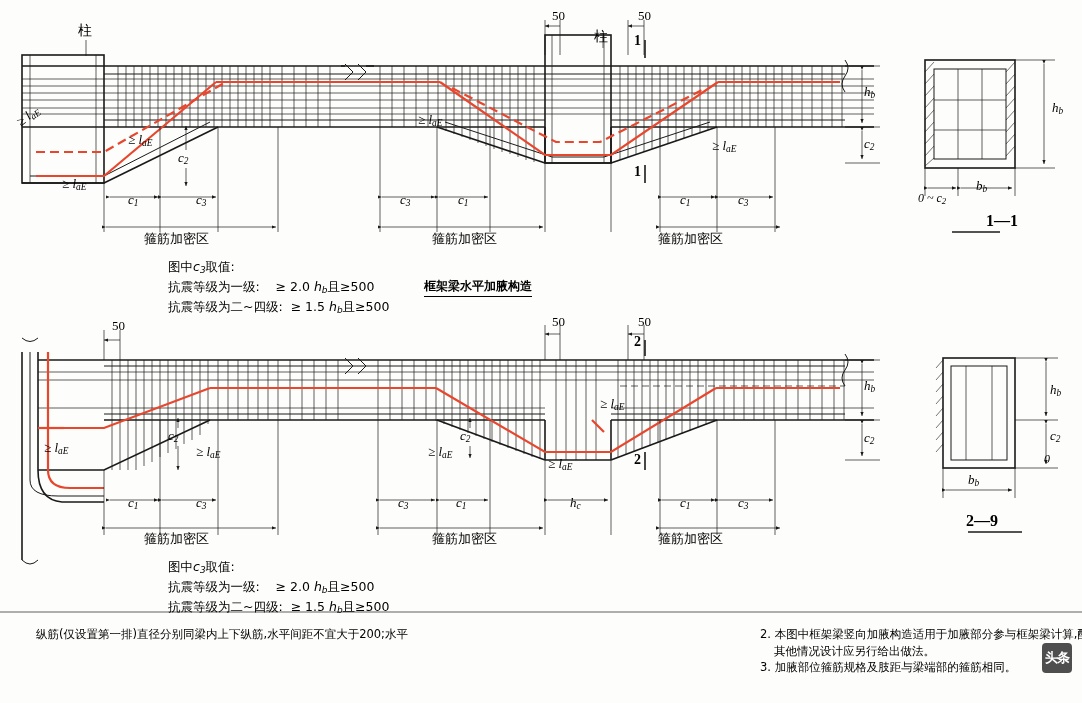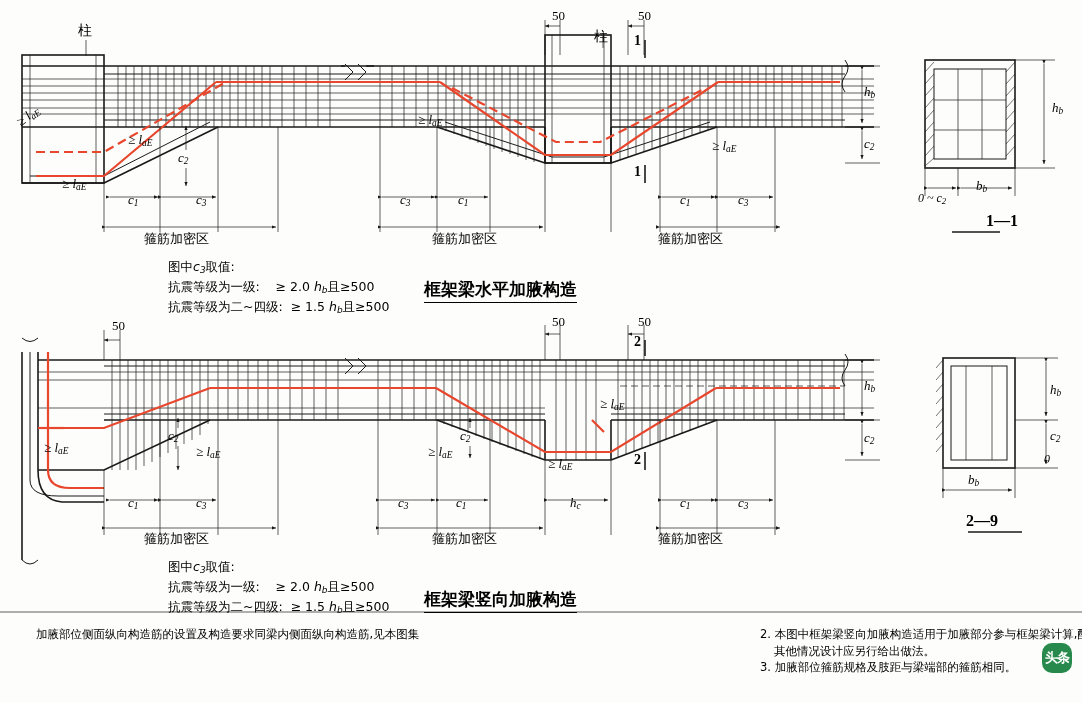--- a/index.html
+++ b/index.html
@@ -10,30 +10,30 @@
     color:#000;
     position:relative;
     overflow:hidden;
   }
   .sheet{position:absolute;inset:0;}
   svg.draw{position:absolute;left:0;top:0;width:1082px;height:703px;}
   .lbl{position:absolute;font-family:"Liberation Serif",serif;white-space:nowrap;}
   .cn{font-family:"DejaVu Sans","Liberation Sans",sans-serif;}
   .it{font-style:italic;}
   .sub{font-size:0.72em;vertical-align:-0.25em;font-style:italic;}
-  .ttl{font-size:17px;font-weight:bold;border-bottom:1.6px solid #000;padding-bottom:1px;}
+  .ttl{font-size:12px;font-weight:bold;border-bottom:1.6px solid #000;padding-bottom:1px;}
   .note{font-size:11.5px;line-height:1.45;}
   .wm{
     position:absolute;right:10px;bottom:30px;
     display:flex;align-items:center;gap:7px;
     font-family:"DejaVu Sans","Liberation Sans",sans-serif;
     font-size:21px;font-weight:bold;color:#2b2b2b;opacity:.92;
   }
   .wm .badge{
-    width:30px;height:30px;border-radius:10px;background:#15803d;color:#fff;
+    width:30px;height:30px;border-radius:4px;background:#404040;color:#fff;
     font-size:13px;display:flex;align-items:center;justify-content:center;font-weight:bold;
     letter-spacing:-1px;
   }
 </style>
 </head>
 <body>
 
 <div class="sheet">
 
 <svg class="draw" viewBox="0 0 1082 703">
@@ -576,24 +576,23 @@
 <div class="lbl it" style="left:1044px;top:452px;font-size:12px;">0</div>
 <div class="lbl it" style="left:968px;top:472px;font-size:13px;"><span>b</span><span class="sub">b</span></div>
 <div class="lbl" style="left:966px;top:512px;font-size:16px;font-weight:bold;">2—9</div>
 
 <div class="lbl cn" style="left:168px;top:558px;font-size:12.5px;line-height:1.5;">
   <div>图中<span class="it">c</span><span class="sub">3</span>取值:</div>
   <div>抗震等级为一级: &nbsp;&nbsp;&nbsp;≥ 2.0 <span class="it">h</span><span class="sub">b</span>且≥500</div>
   <div>抗震等级为二~四级: &nbsp;≥ 1.5 <span class="it">h</span><span class="sub">b</span>且≥500</div>
 </div>
 
-<div class="lbl cn ttl" style="left:424px;top:588px;">框架梁竖向加腋构造</div>
 
 <div class="lbl cn note" style="left:10px;top:626px;width:740px;">
-  <div style="padding-left:26px;">加腋部位侧面纵向构造筋的设置及构造要求同梁内侧面纵向构造筋,见本图集</div>
+  <div style="padding-left:26px;">纵筋(仅设置第一排)直径分别同梁内上下纵筋,水平间距不宜大于200;水平</div>
 </div>
 
 <div class="lbl cn note" style="left:760px;top:626px;width:314px;">
   <div>2. 本图中框架梁竖向加腋构造适用于加腋部分参与框架梁计算,配筋由设计标注;</div>
   <div style="padding-left:14px;">其他情况设计应另行给出做法。</div>
   <div>3. 加腋部位箍筋规格及肢距与梁端部的箍筋相同。</div>
 </div>
 
 <div class="wm">
   <div class="badge">头条</div>

